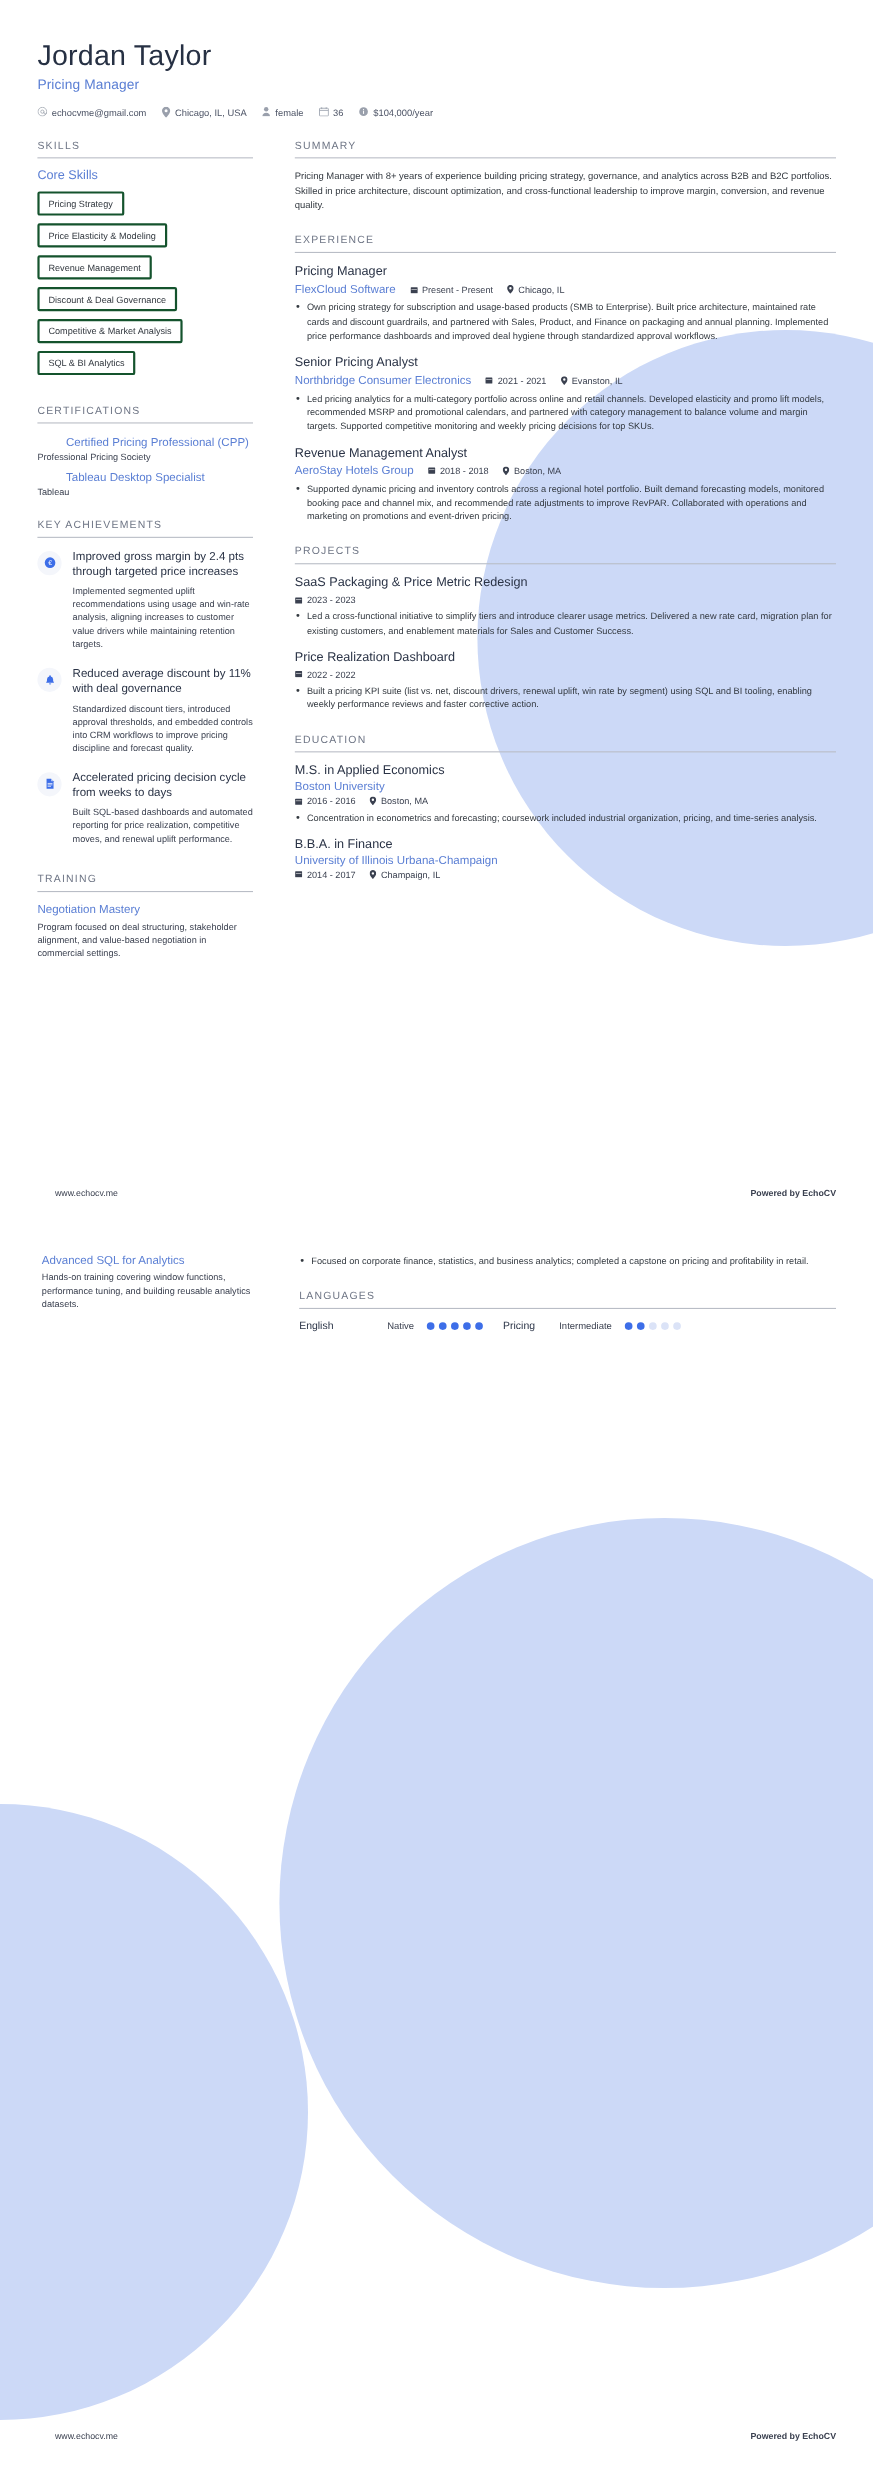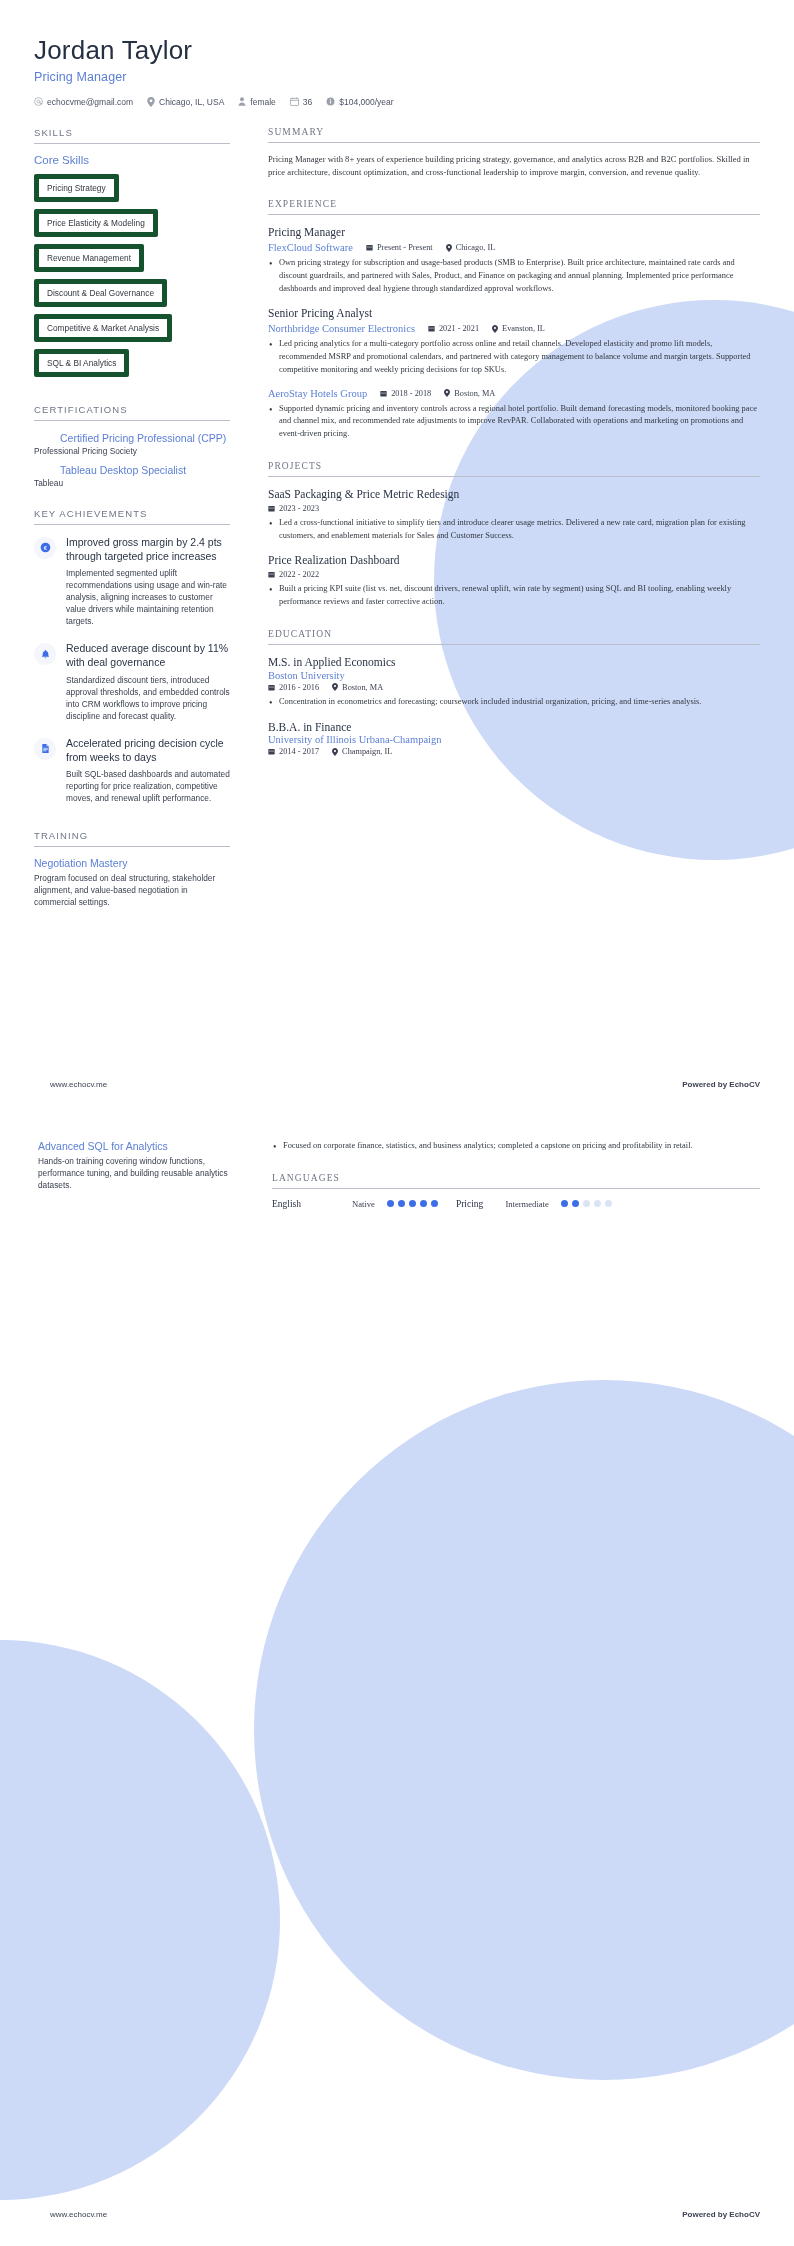--- a/index.html
+++ b/index.html
@@ -48,21 +48,21 @@
     margin-top: 13px;
     font-size: 8.5px;
     color: #4c5365;
   }
   .contact-item { display: flex; align-items: center; gap: 4px; white-space: nowrap; }
   .contact-item svg { display:block; }
 
   
   .columns { display: flex; align-items: flex-start; padding: 0 34px; margin-top: 20px; }
   .col-left  { width: 196px; flex: 0 0 196px; }
-  .col-right { flex: 1; margin-left: 38px; font-family: Liberation Serif, serif; }
+  .col-right { flex: 1; margin-left: 38px; }
 
   
   .sec-title {
     font-size: 9.5px;
     letter-spacing: 1.1px;
     color: #6e7585;
     font-weight: 400;
     padding-bottom: 5px;
     border-bottom: 1.4px solid #b9bdc6;
     margin-bottom: 10px;
@@ -70,21 +70,21 @@
   .sec { margin-bottom: 20px; }
 
   
   .skill-group-title {
     font-size: 11.5px;
     color: #5b7fd4;
     margin-bottom: 8px;
   }
   .chip {
     display: inline-block;
-    border: 5px solid #14532d;
+    border: 2px solid #14532d;
     border-radius: 2px;
     font-size: 8.3px;
     color: #32383f;
     padding: 4px 8px;
     margin-bottom: 7px;
     background: rgba(255,255,255,0.75);
   }
 
   
   .cert { margin-bottom: 7px; }
@@ -367,20 +367,21 @@
                 </svg>
                 <span>Evanston, IL</span>
               </span>
             </div>
             <ul class="bullets">
               <li>Led pricing analytics for a multi-category portfolio across online and retail channels. Developed elasticity and promo lift models, recommended MSRP and promotional calendars, and partnered with category management to balance volume and margin targets. Supported competitive monitoring and weekly pricing decisions for top SKUs.</li>
             </ul>
           </div>
 
           <div class="entry">
+            <div class="entry-title">Revenue Management Analyst</div>
             <div class="entry-meta">
               <span class="entry-org">AeroStay Hotels Group</span>
               <span class="meta-bit">
                 <svg width="7" height="7" viewBox="0 0 14 14">
                   <rect x="0.7" y="2.2" width="12.6" height="11" rx="1" fill="#3b4150"></rect>
                   <rect x="2" y="5.6" width="10" height="1" fill="#ffffff"></rect>
                 </svg>
                 <span>2018 - 2018</span>
               </span>
               <span class="meta-bit">

